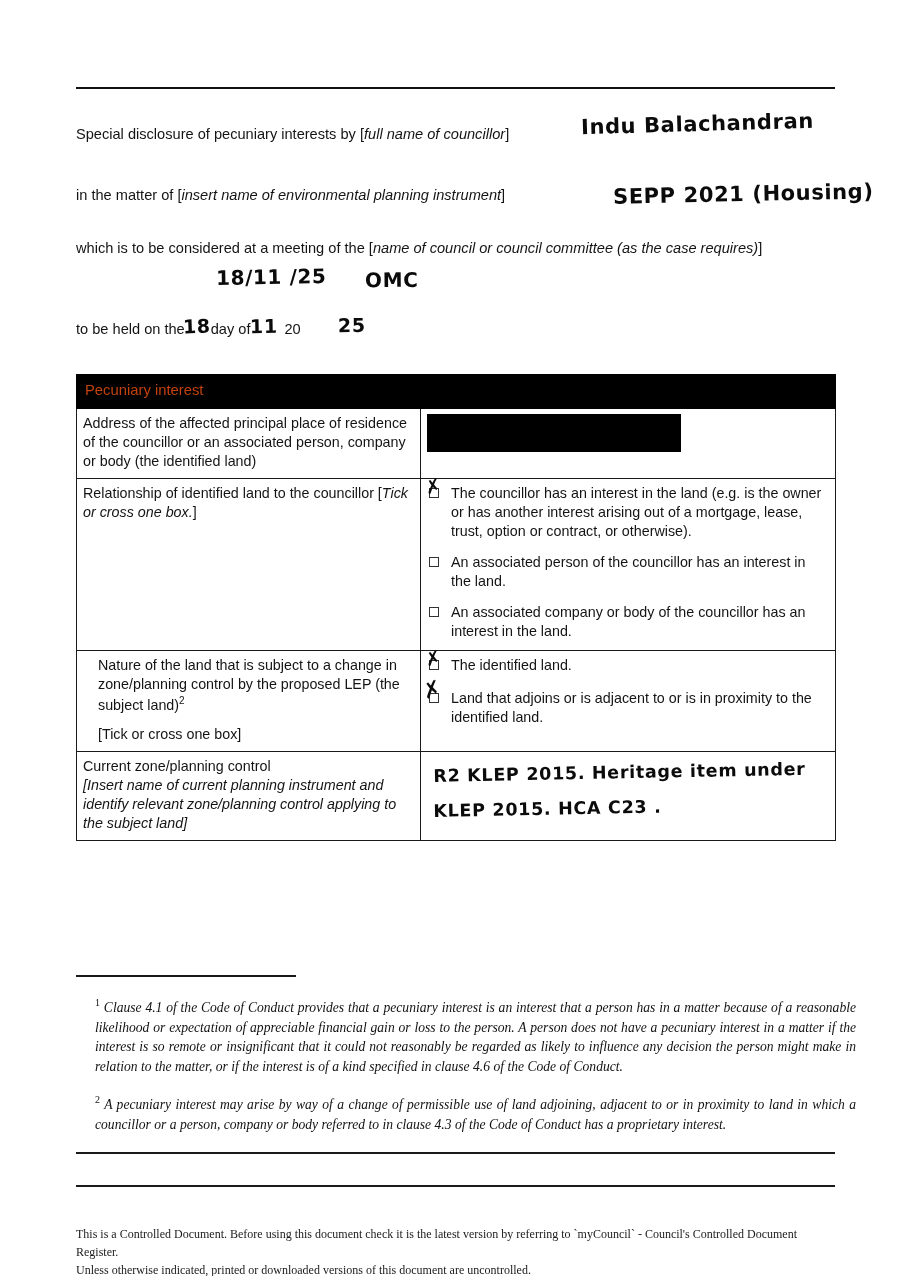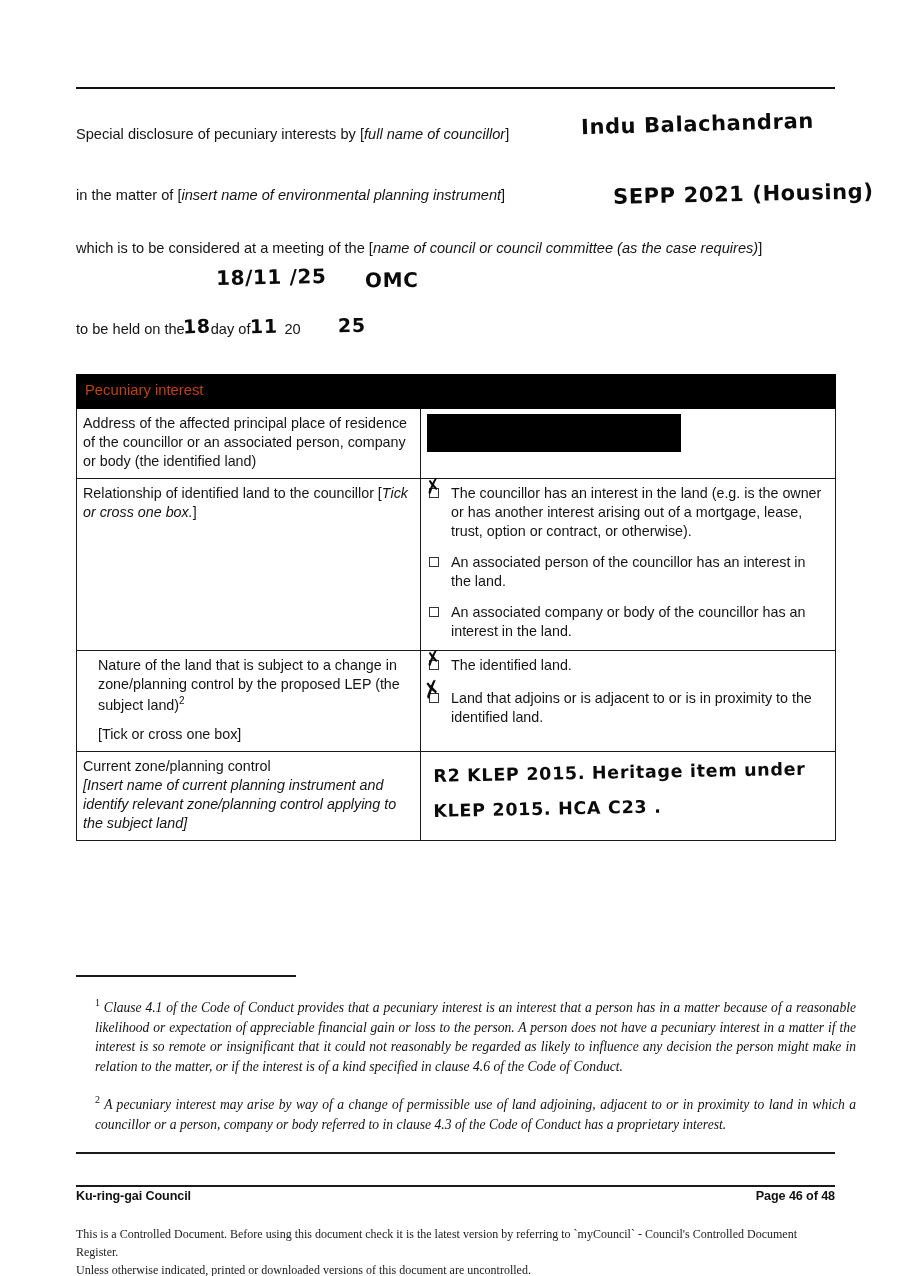--- a/index.html
+++ b/index.html
@@ -389,18 +389,14 @@
     <p><sup>1</sup><span> Clause 4.1 of the Code of Conduct provides that a pecuniary interest is an interest that a person has in a matter because of a reasonable likelihood or expectation of appreciable financial gain or loss to the person. A person does not have a pecuniary interest in a matter if the interest is so remote or insignificant that it could not reasonably be regarded as likely to influence any decision the person might make in relation to the matter, or if the interest is of a kind specified in clause 4.6 of the Code of Conduct.</span></p>
     <p><sup>2</sup><span> A pecuniary interest may arise by way of a change of permissible use of land adjoining, adjacent to or in proximity to land in which a councillor or a person, company or body referred to in clause 4.3 of the Code of Conduct has a proprietary interest.</span></p>
   </div>
 
   <div class="footer-rule-top"></div>
   <div class="footer-note">
     <div>This is a Controlled Document.  Before using this document check it is the latest version by referring to `myCouncil` - Council's Controlled Document Register.</div>
     <div>Unless otherwise indicated, printed or downloaded versions of this document are uncontrolled.</div>
   </div>
   <div class="footer-rule-bottom"></div>
-  <div class="footer-bar">
-    <span>Ku-ring-gai Council</span>
-    <span>Page 46 of 48</span>
-  </div>
 
 </div>
 
 </body></html>

